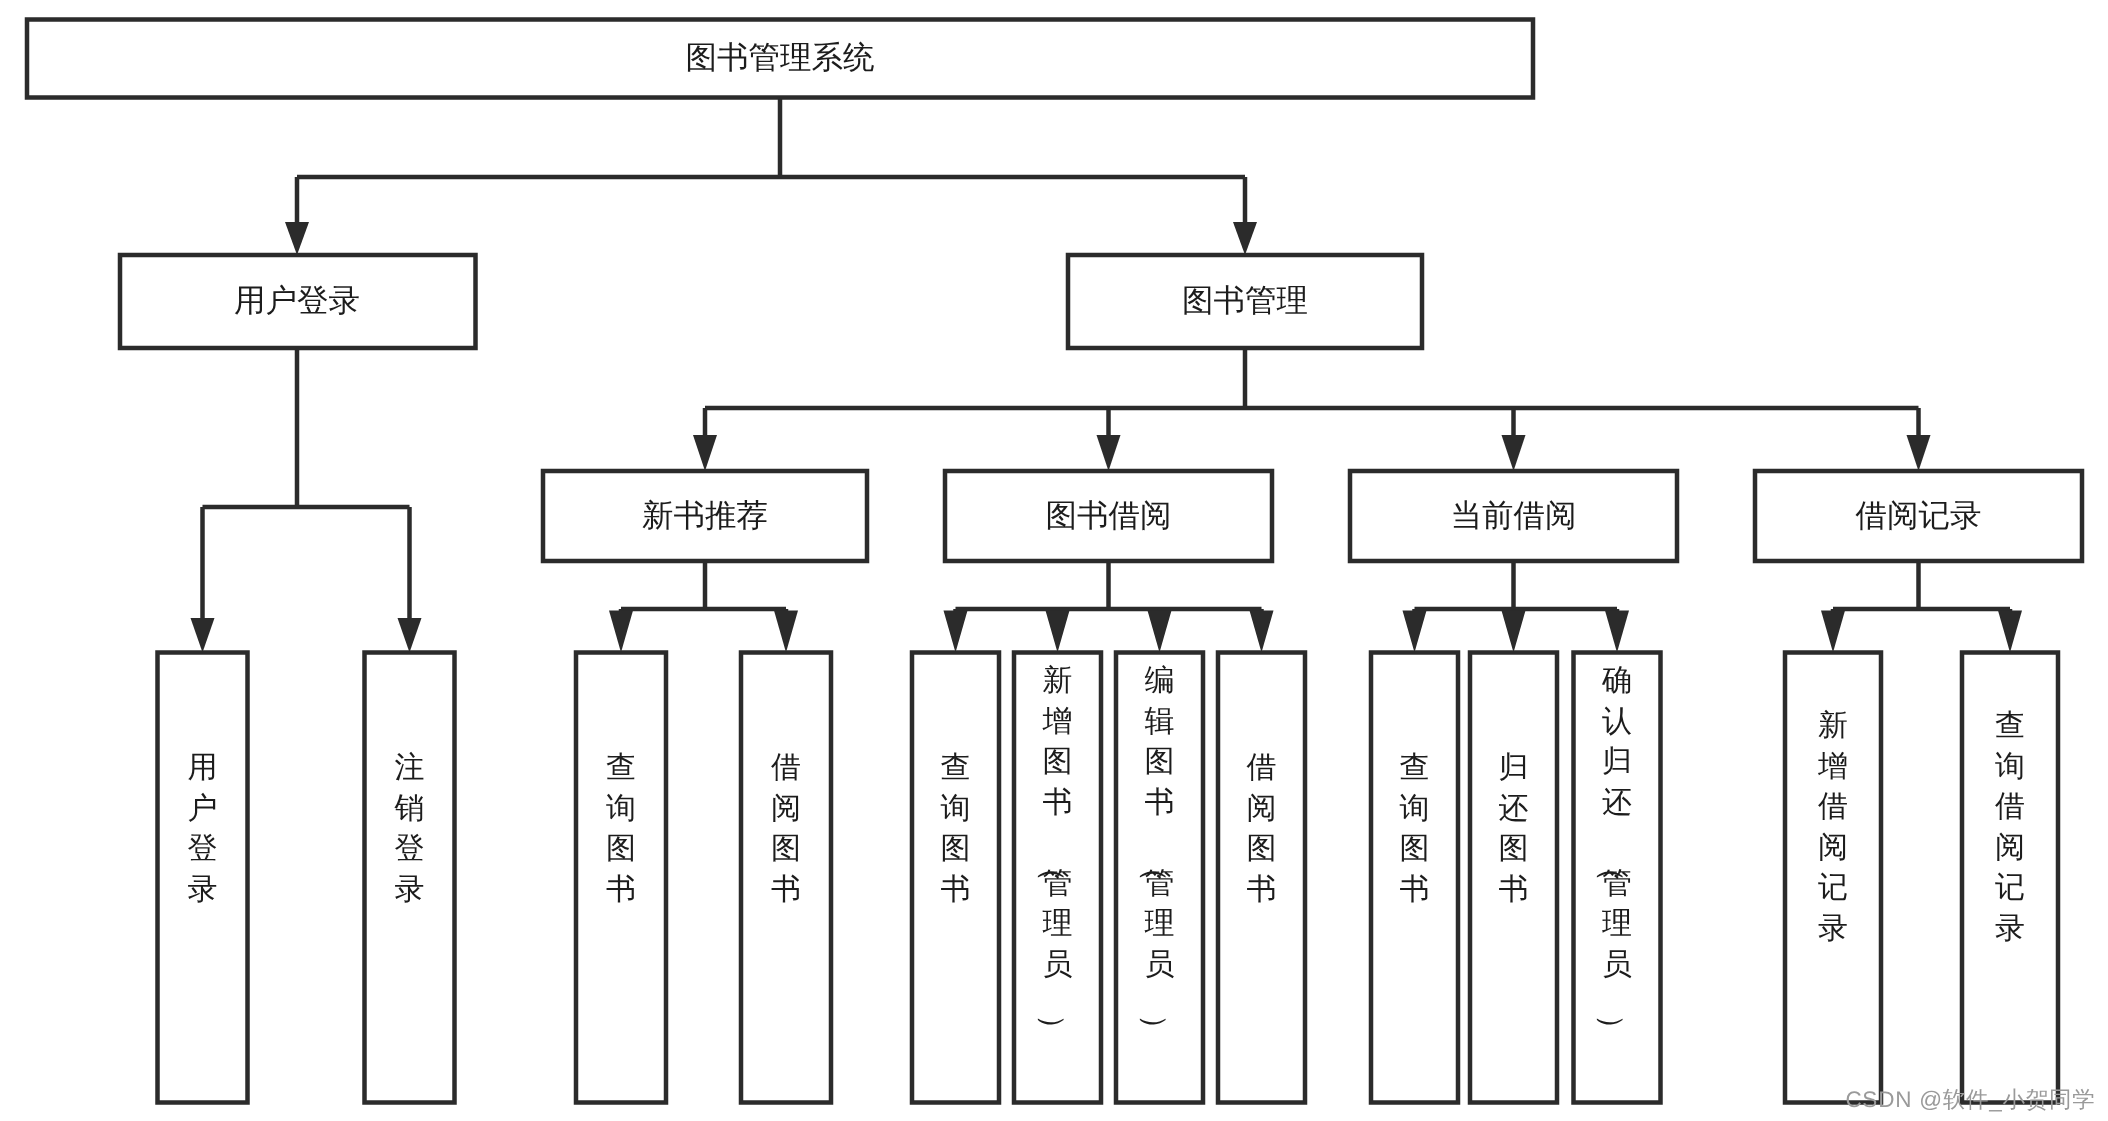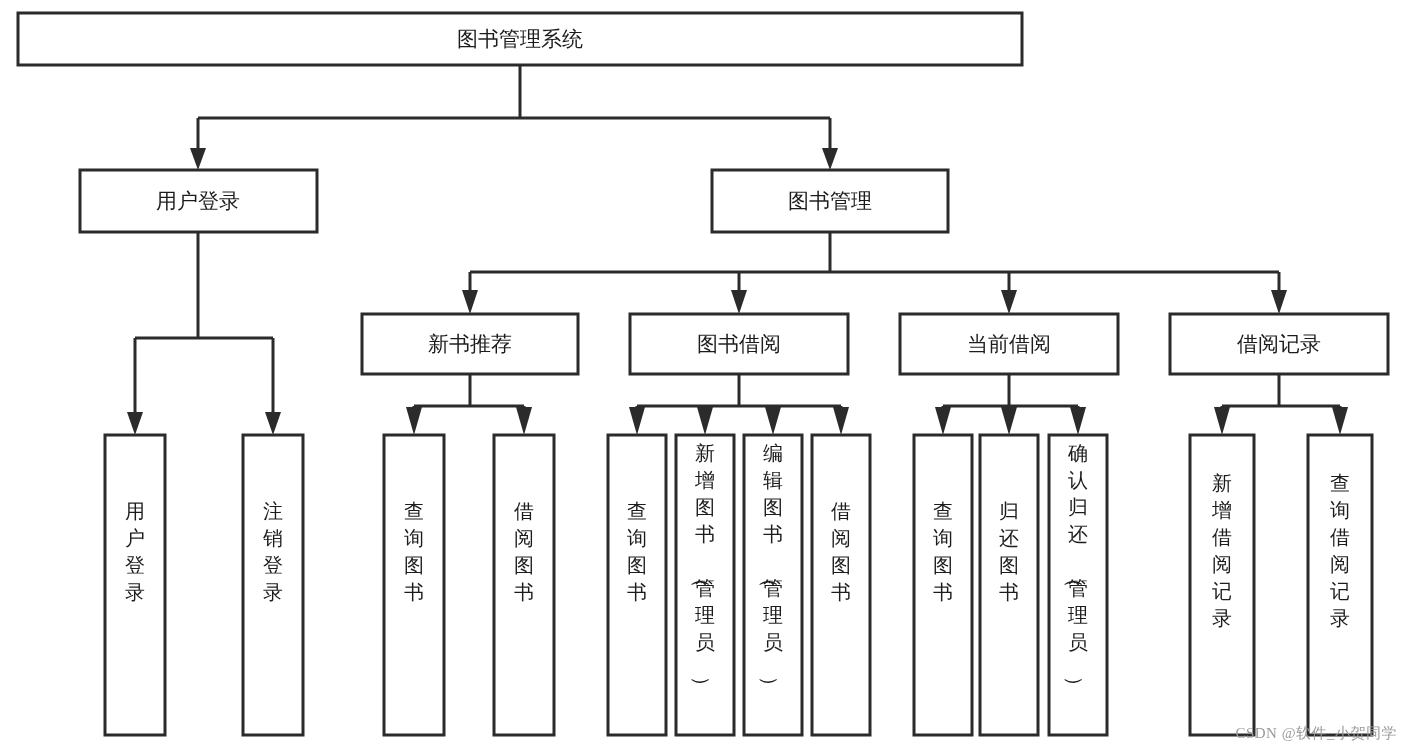--- a/index.html
+++ b/index.html
@@ -51,21 +51,21 @@
   .node-label-v {
     font-family: "Liberation Sans", "DejaVu Sans", sans-serif;
     font-size: 20px;
     fill: #1c1c1c;
     text-anchor: middle;
   }
   .watermark {
     position: absolute;
     right: 8px;
     bottom: 4px;
-    font-family: Liberation Serif, serif;
+    font-family: Liberation Sans, sans-serif;
     font-size: 15px;
     color: #9a9a9a;
     white-space: nowrap;
     letter-spacing: 0.5px;
   }
 </style>
 </head>
 <body>
 
 <div id="diagram-root">

